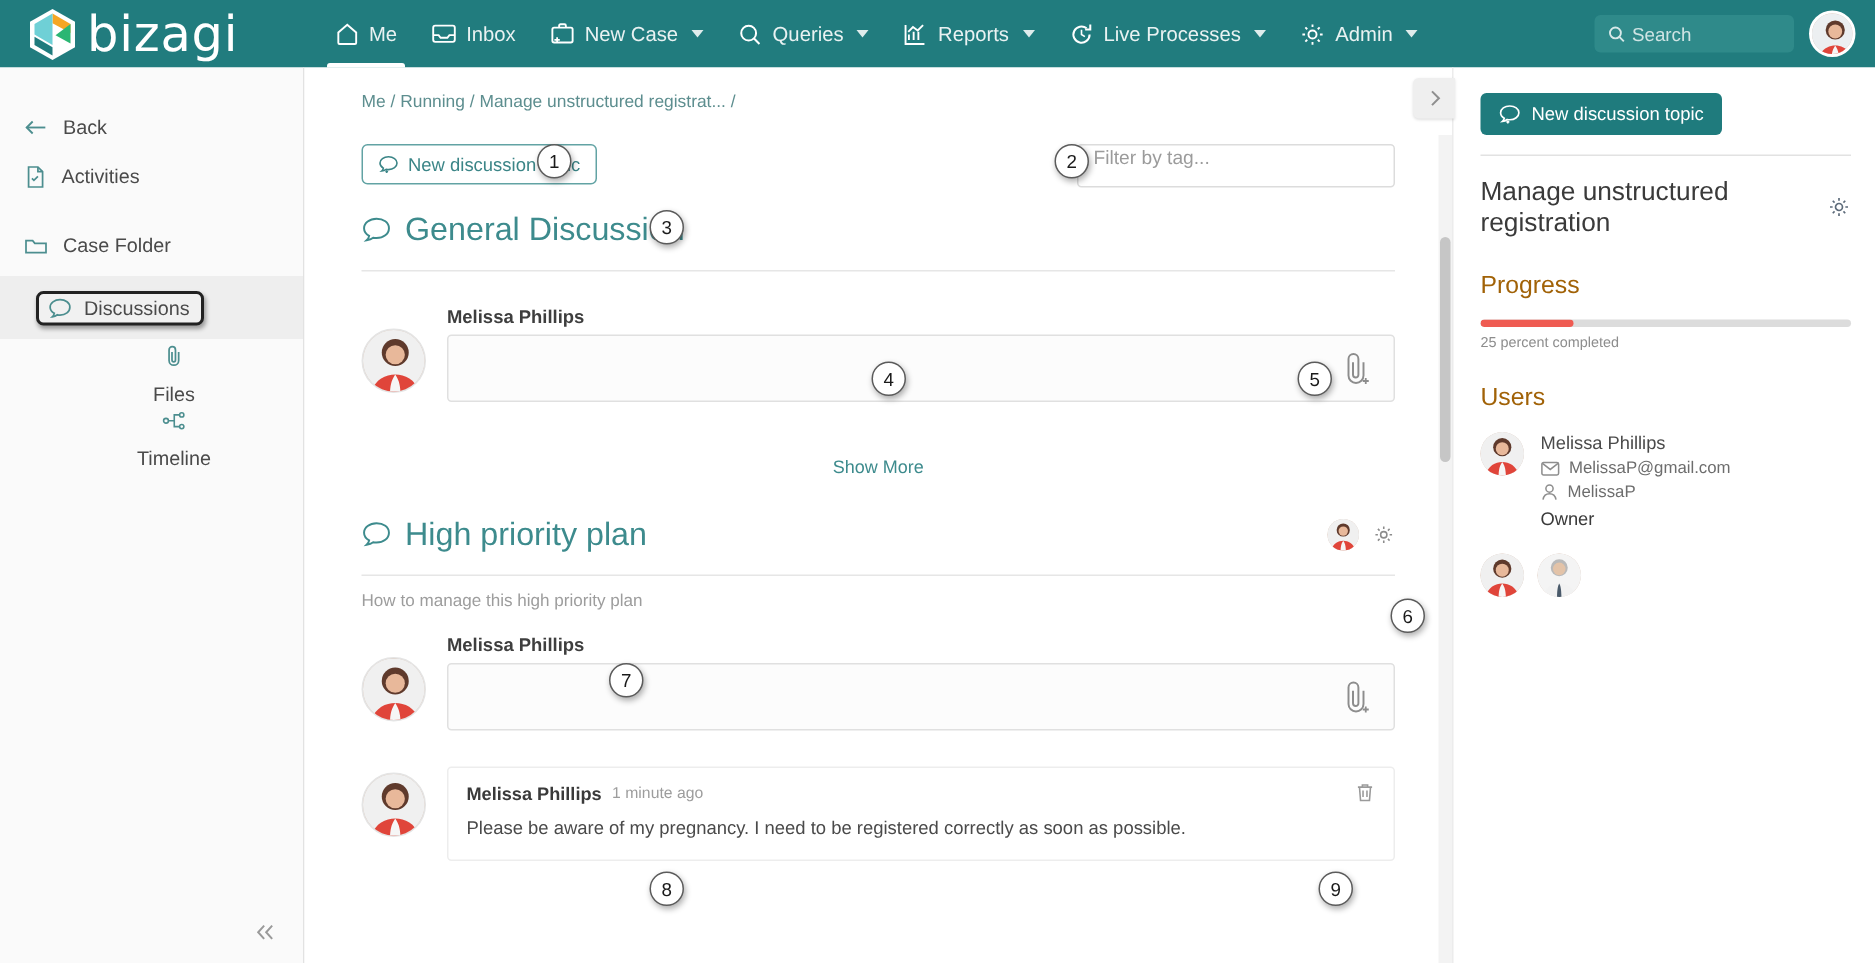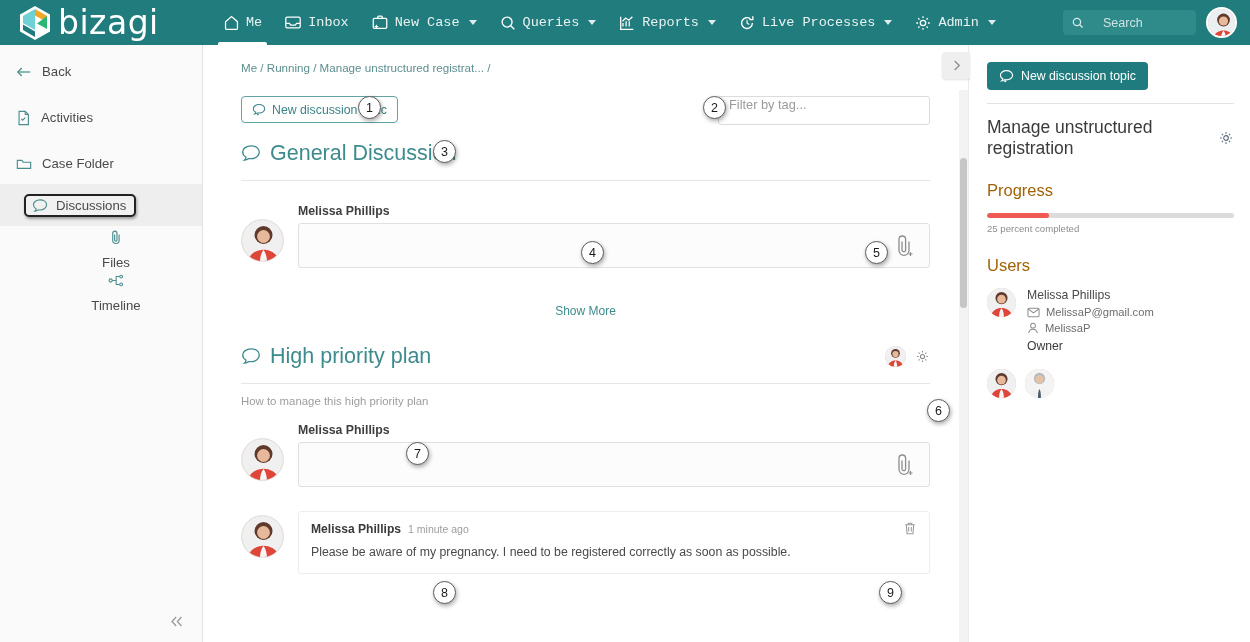--- a/index.html
+++ b/index.html
@@ -15,36 +15,36 @@
   
   .topbar {
     position: absolute; top: 0; left: 0; width: 1250px; height: 45px;
     background: #217c7e;
     display: flex; align-items: center;
   }
   .logo-wrap { display: flex; align-items: center; padding-left: 18px; width: 200px; }
   .logo-mark { width: 34px; height: 36px; flex: none; }
   .logo-text { color: #fff; font-size: 33px; letter-spacing: .5px; margin-left: 6px;
                font-family: "DejaVu Sans", sans-serif; font-weight: 400; line-height: 1; }
-  .nav { display: flex; align-items: flex-start; height: 45px; flex: 1; margin-left: 12px; font-family: Liberation Mono, monospace; }
+  .nav { display: flex; align-items: flex-start; height: 45px; flex: 1; margin-left: 12px; }
   .nav-item {
     display: flex; align-items: center; gap: 6px; padding: 0 11px;
     color: #e9f2f2; font-size: 13.5px; height: 45px; position: relative; cursor: pointer;
     white-space: nowrap;
   }
   .nav-item .ico { display: flex; align-items: center; }
   .nav-item.active::after {
     content: ""; position: absolute; left: 6px; right: 6px; bottom: 0; height: 3px; background: #fff;
     border-radius: 2px 2px 0 0;
   }
   .caret { width: 0; height: 0; border-left: 4px solid transparent; border-right: 4px solid transparent;
            border-top: 5px solid #dfecec; margin-left: 3px; }
   .search-box {
     width: 133px; height: 25px; background: #2f8a8a; border-radius: 4px;
-    display: flex; align-items: center; gap: 18px; padding: 0 8px; margin-left: auto; margin-right: 10px;
+    display: flex; align-items: center; gap: 3px; padding: 0 8px; margin-left: auto; margin-right: 10px;
     color: #cfe4e4; font-size: 12.5px; cursor: text;
   }
   .avatar-top {
     width: 31px; height: 31px; border-radius: 50%; margin-right: 13px; flex: none;
     border: 2px solid #ffffff; overflow: hidden; background: #d6c0b4;
   }
 
   
   .sidebar {
     position: absolute; top: 45px; left: 0; width: 203px; height: 597px;
@@ -279,21 +279,21 @@
         <rect width="31" height="31" fill="#eceff1"></rect>
         <circle cx="15.5" cy="11" r="6.4" fill="#5f3a2c"></circle>
         <circle cx="15.5" cy="12" r="4.6" fill="#e8b89a"></circle>
         <path d="M4 31c1.6-7 7-9.6 11.5-9.6S25.4 24 27 31z" fill="#e0453a"></path>
         <path d="M15.5 21.4c-1.6 2.6-2.4 4.2-2.6 9.6h5.2c-.2-5.4-1-7-2.6-9.6z" fill="#f6f6f6"></path>
       </svg>
     </div>
   </div>
 
   <div class="sidebar">
-    <div class="side-item" style="margin-top:6px;">
+    <div class="side-item" style="margin-top:6px;align-items:flex-end;">
       <span class="iconel">
         <svg width="16" height="14" viewBox="0 0 18 14" fill="none" stroke="#4c8e8f" stroke-width="1.4">
           <path d="M16 7H2"></path>
             <path d="M6.5 2.5L2 7l4.5 4.5"></path>
         </svg>
       </span>
       <span>Back</span>
     </div>
 
     <div class="side-item" style="margin-top:5px;">

